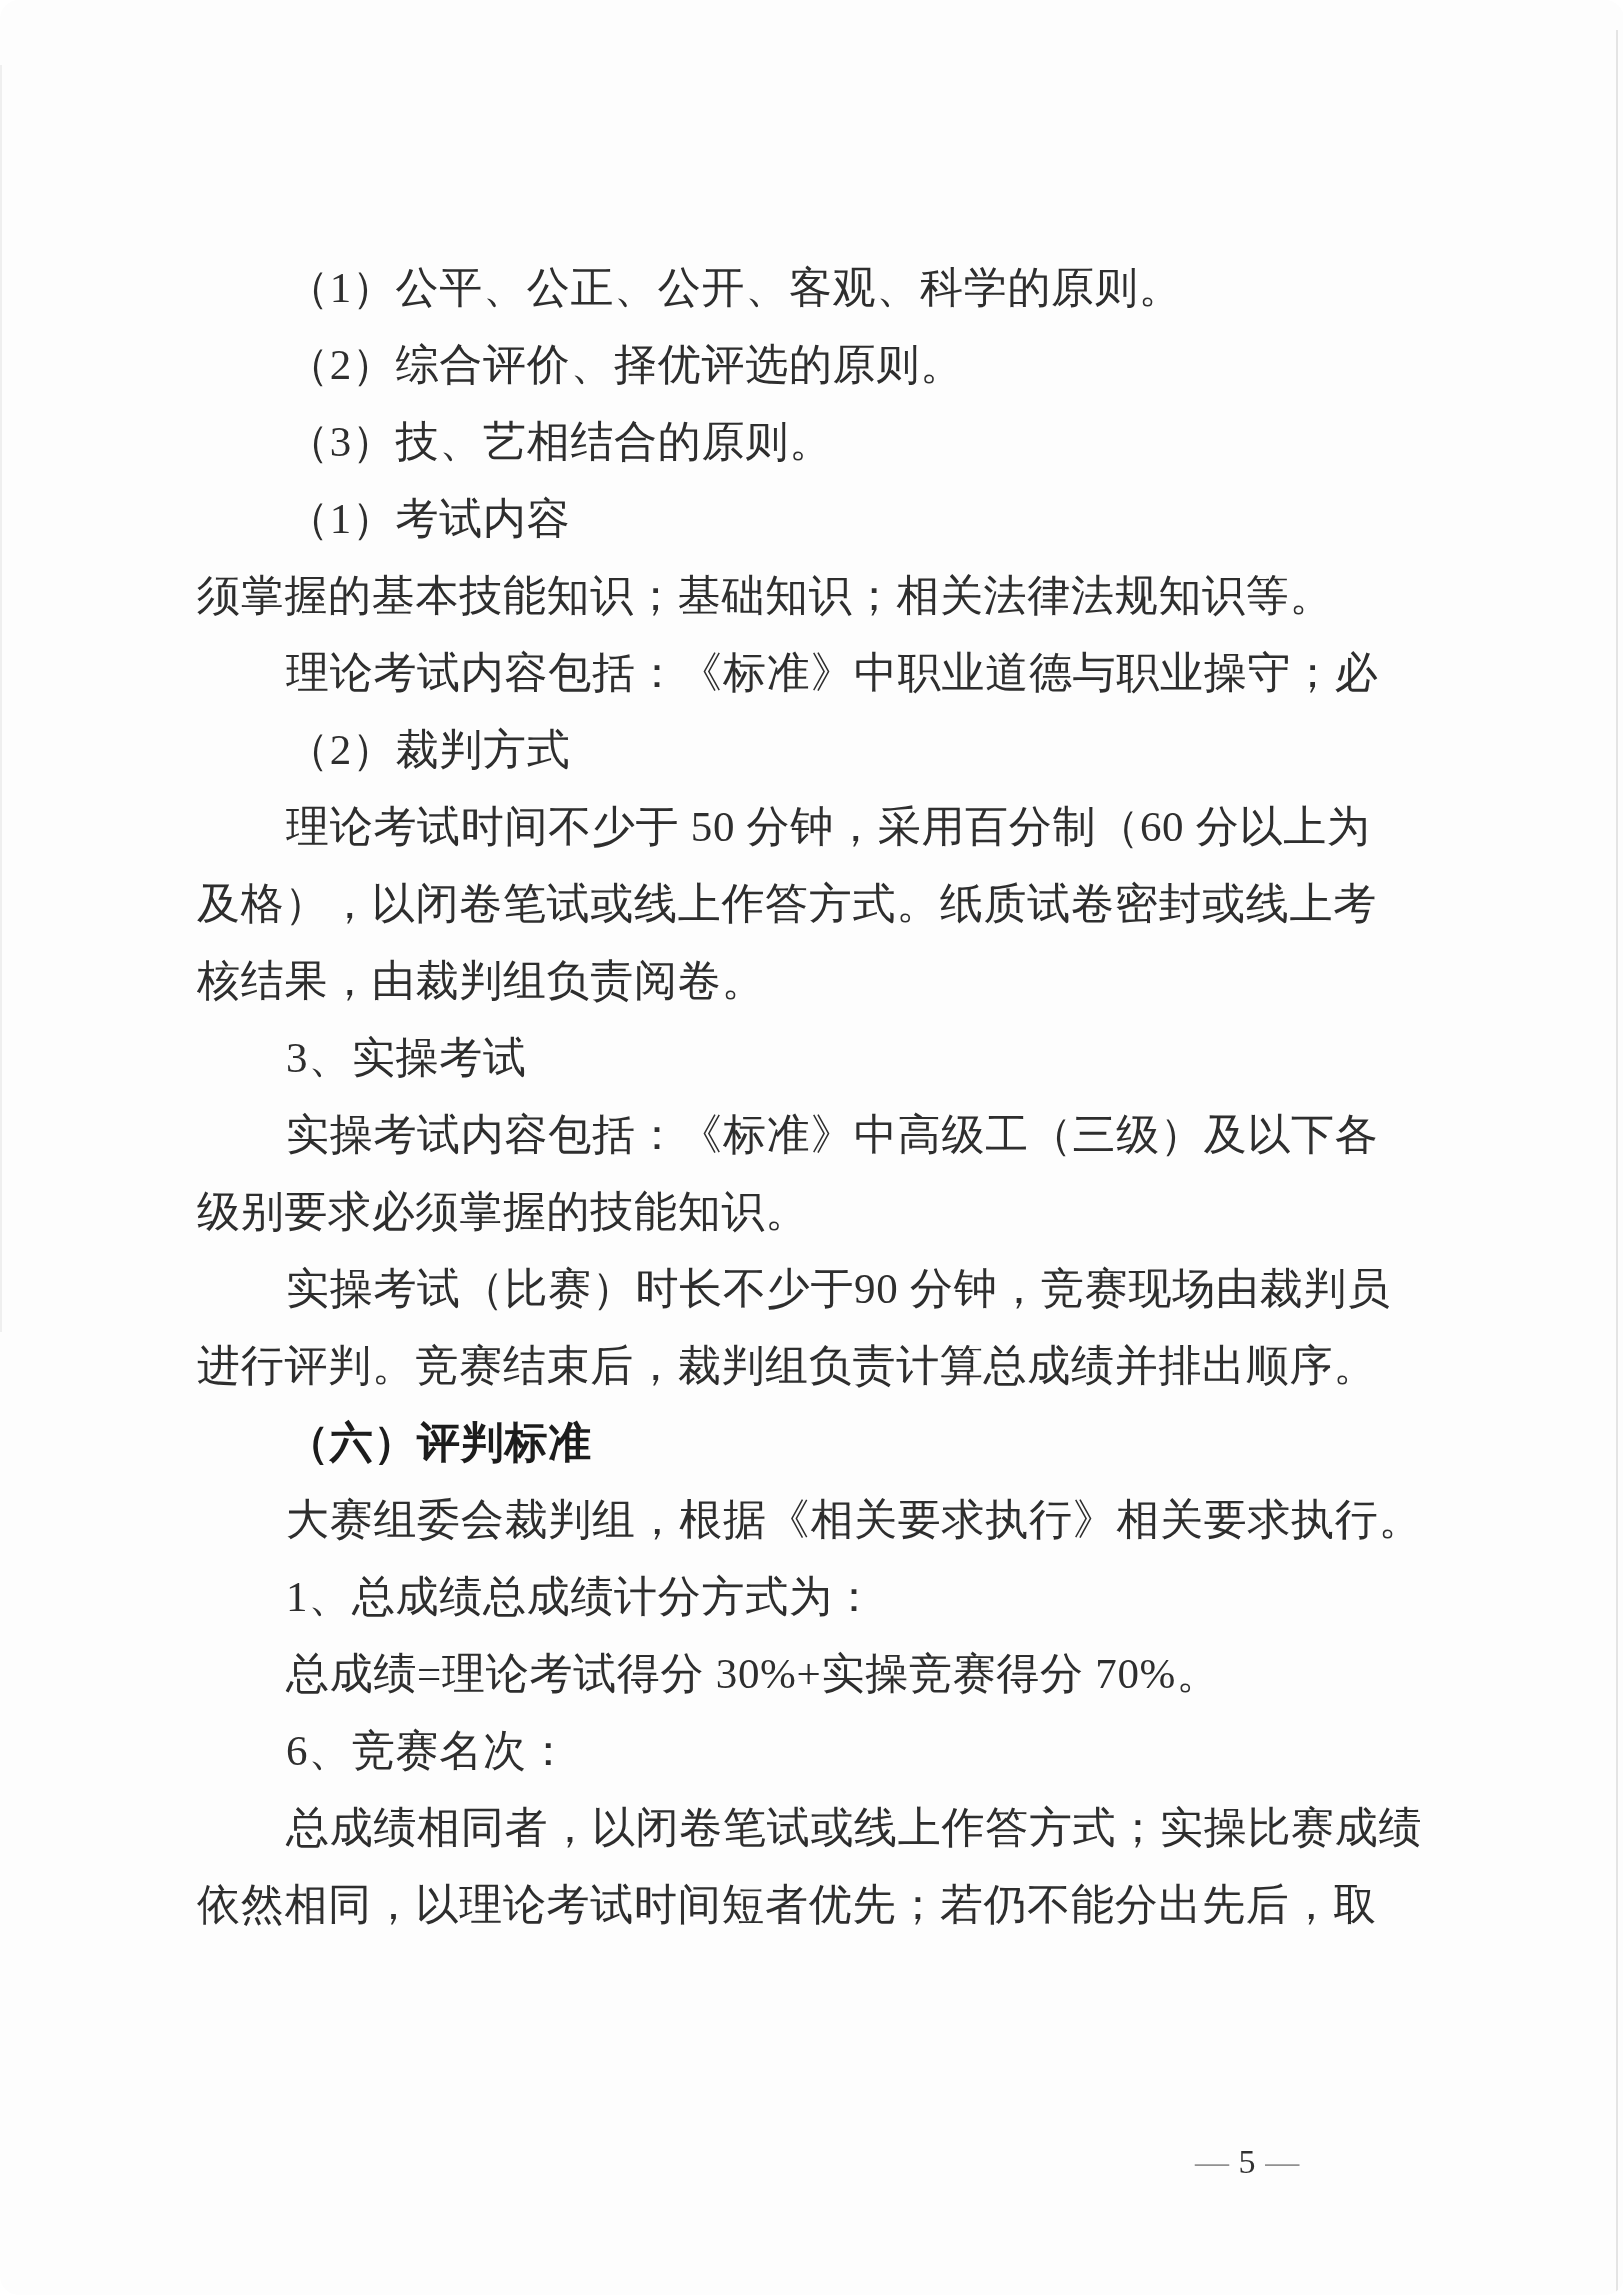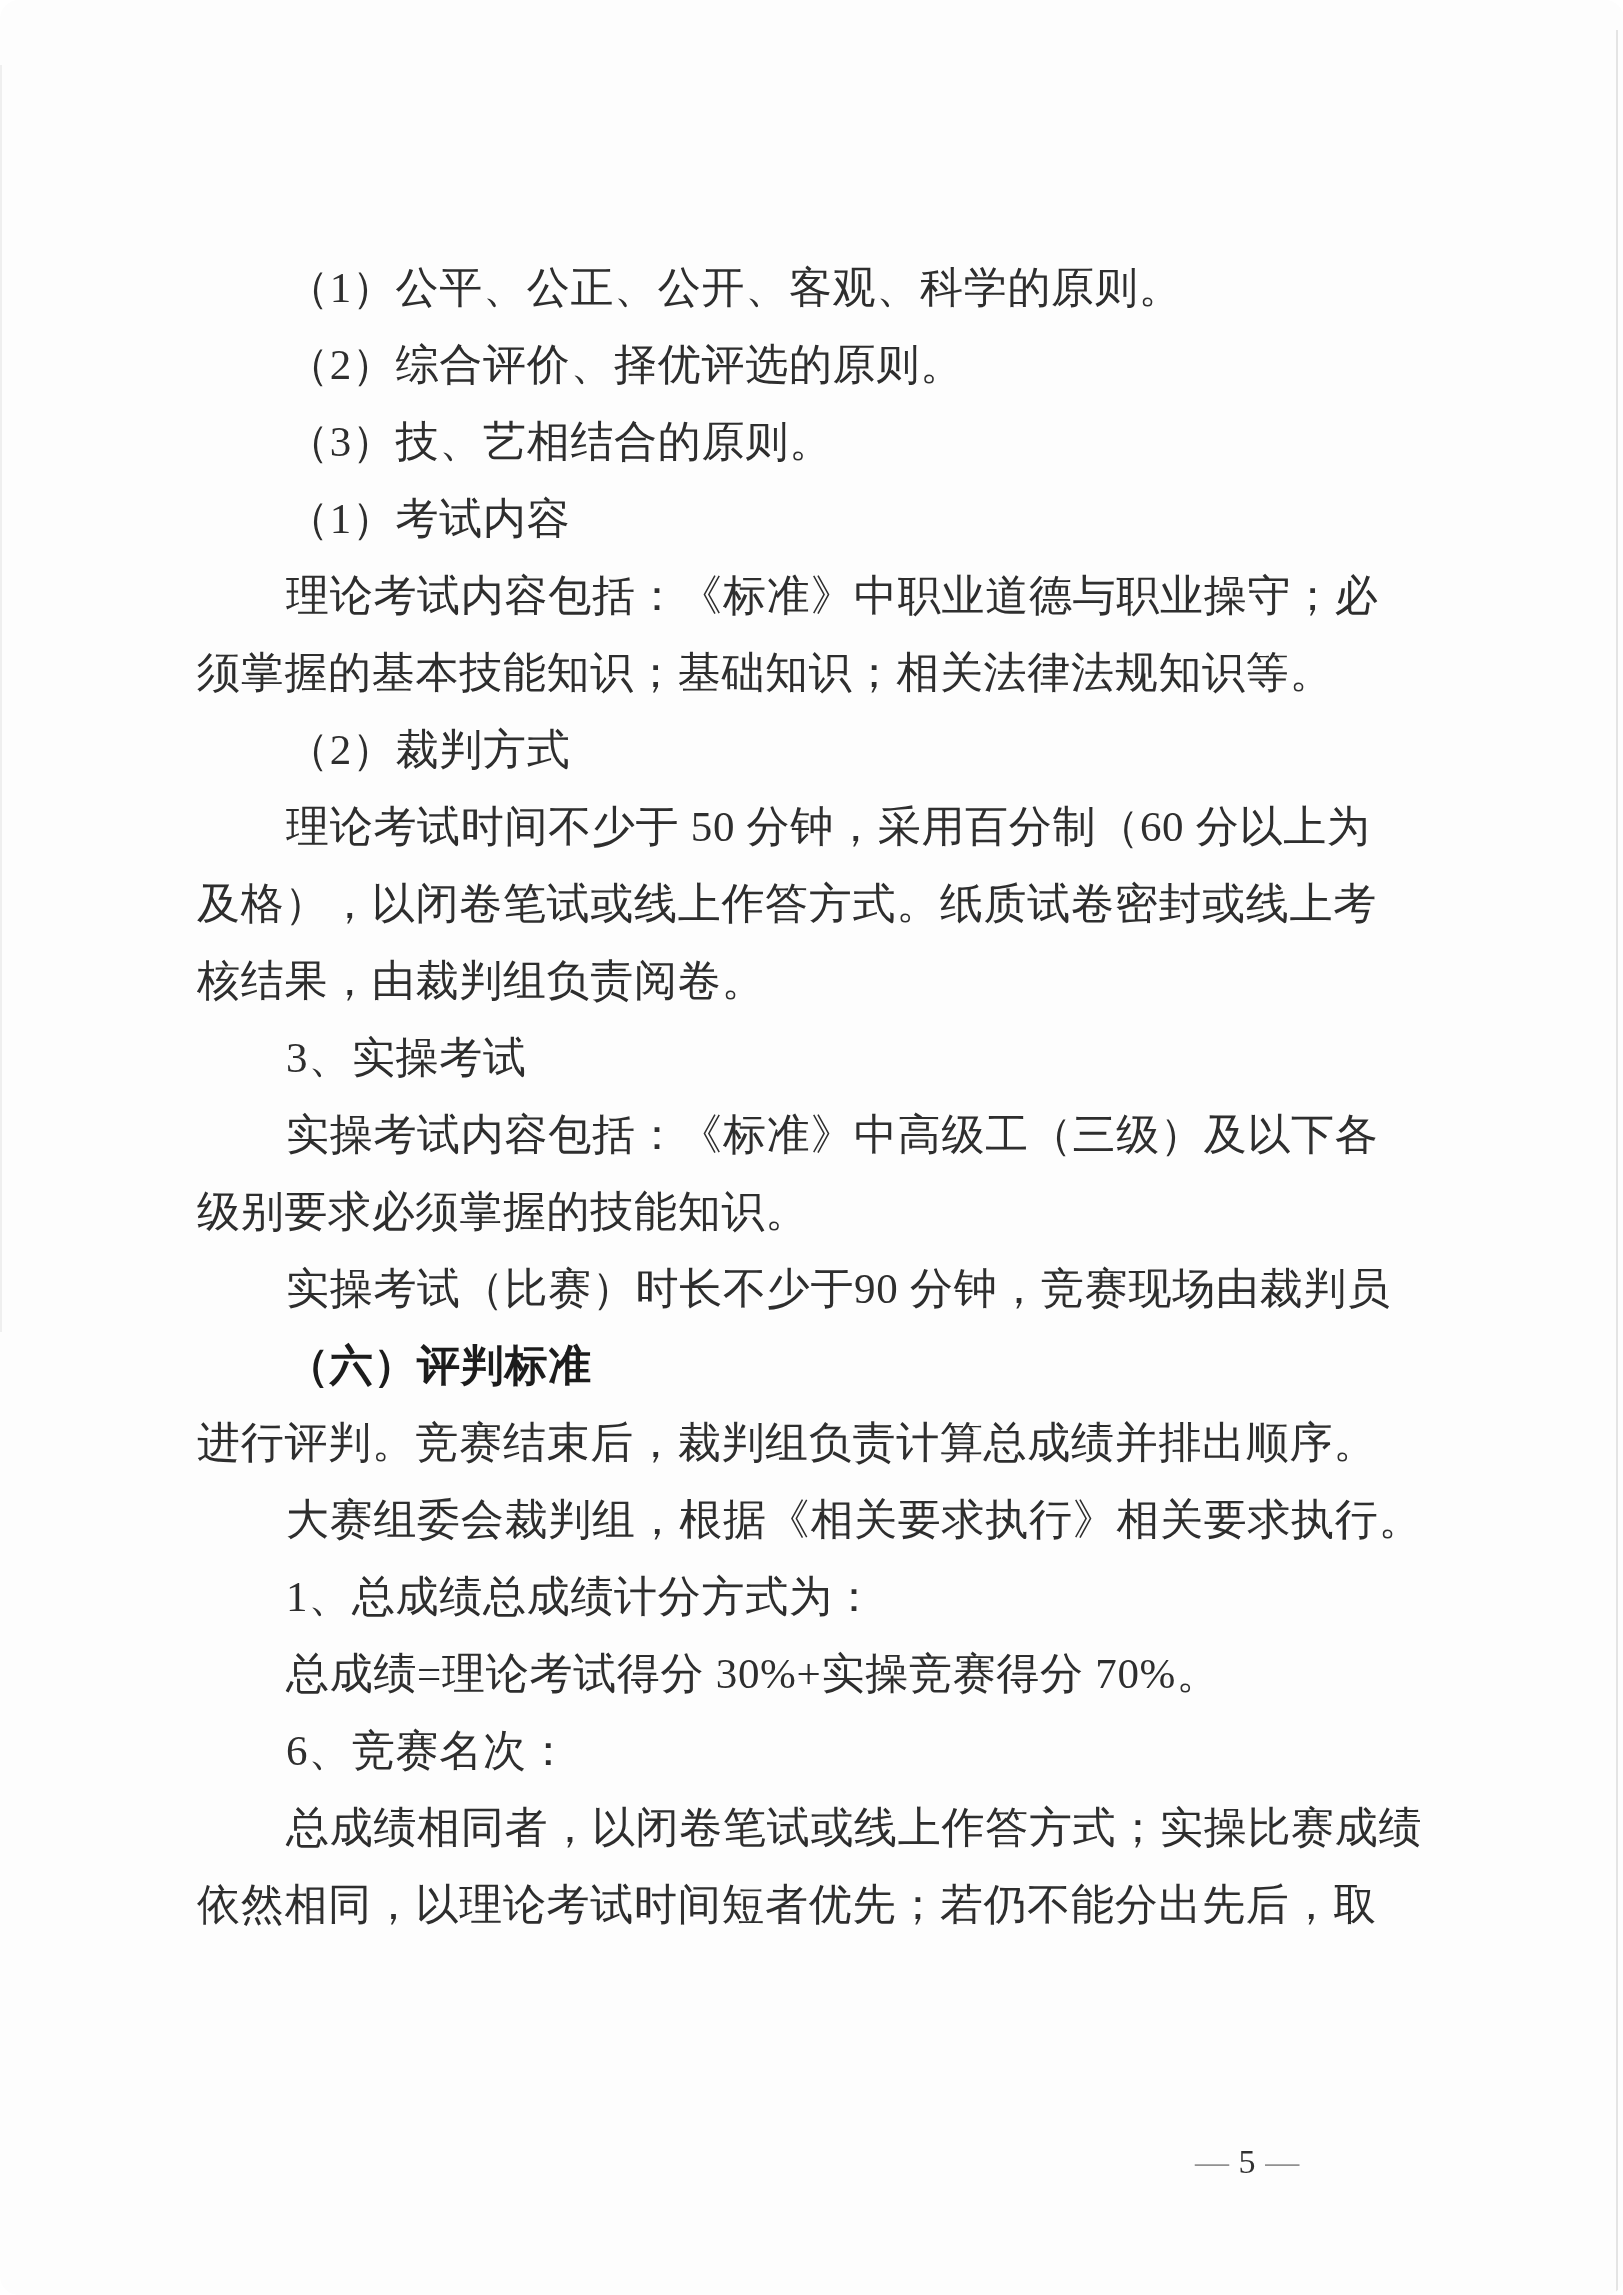--- a/index.html
+++ b/index.html
@@ -77,32 +77,32 @@
 <div class="page">
 
   <div class="scan-edge-left"></div>
   <div class="scan-edge-right"></div>
 
   <div class="content">
     <div class="line indent">（1）公平、公正、公开、客观、科学的原则。</div>
     <div class="line indent">（2）综合评价、择优评选的原则。</div>
     <div class="line indent">（3）技、艺相结合的原则。</div>
     <div class="line indent">（1）考试内容</div>
+    <div class="line">须掌握的基本技能知识；基础知识；相关法律法规知识等。</div>
     <div class="line indent">理论考试内容包括：《标准》中职业道德与职业操守；必</div>
-    <div class="line">须掌握的基本技能知识；基础知识；相关法律法规知识等。</div>
     <div class="line indent">（2）裁判方式</div>
     <div class="line indent">理论考试时间不少于 50 分钟，采用百分制（60 分以上为</div>
     <div class="line">及格），以闭卷笔试或线上作答方式。纸质试卷密封或线上考</div>
     <div class="line">核结果，由裁判组负责阅卷。</div>
     <div class="line indent">3、实操考试</div>
     <div class="line indent">实操考试内容包括：《标准》中高级工（三级）及以下各</div>
     <div class="line">级别要求必须掌握的技能知识。</div>
     <div class="line indent">实操考试（比赛）时长不少于90 分钟，竞赛现场由裁判员</div>
+    <div class="line">进行评判。竞赛结束后，裁判组负责计算总成绩并排出顺序。</div>
     <div class="line indent bold">（六）评判标准</div>
-    <div class="line">进行评判。竞赛结束后，裁判组负责计算总成绩并排出顺序。</div>
     <div class="line indent">大赛组委会裁判组，根据《相关要求执行》相关要求执行。</div>
     <div class="line indent">1、总成绩总成绩计分方式为：</div>
     <div class="line indent">总成绩=理论考试得分 30%+实操竞赛得分 70%。</div>
     <div class="line indent">6、竞赛名次：</div>
     <div class="line indent">总成绩相同者，以闭卷笔试或线上作答方式；实操比赛成绩</div>
     <div class="line">依然相同，以理论考试时间短者优先；若仍不能分出先后，取</div>
   </div>
 
   <div class="page-number">
     <span class="dash">—</span><span class="num">5</span><span class="dash">—</span>

